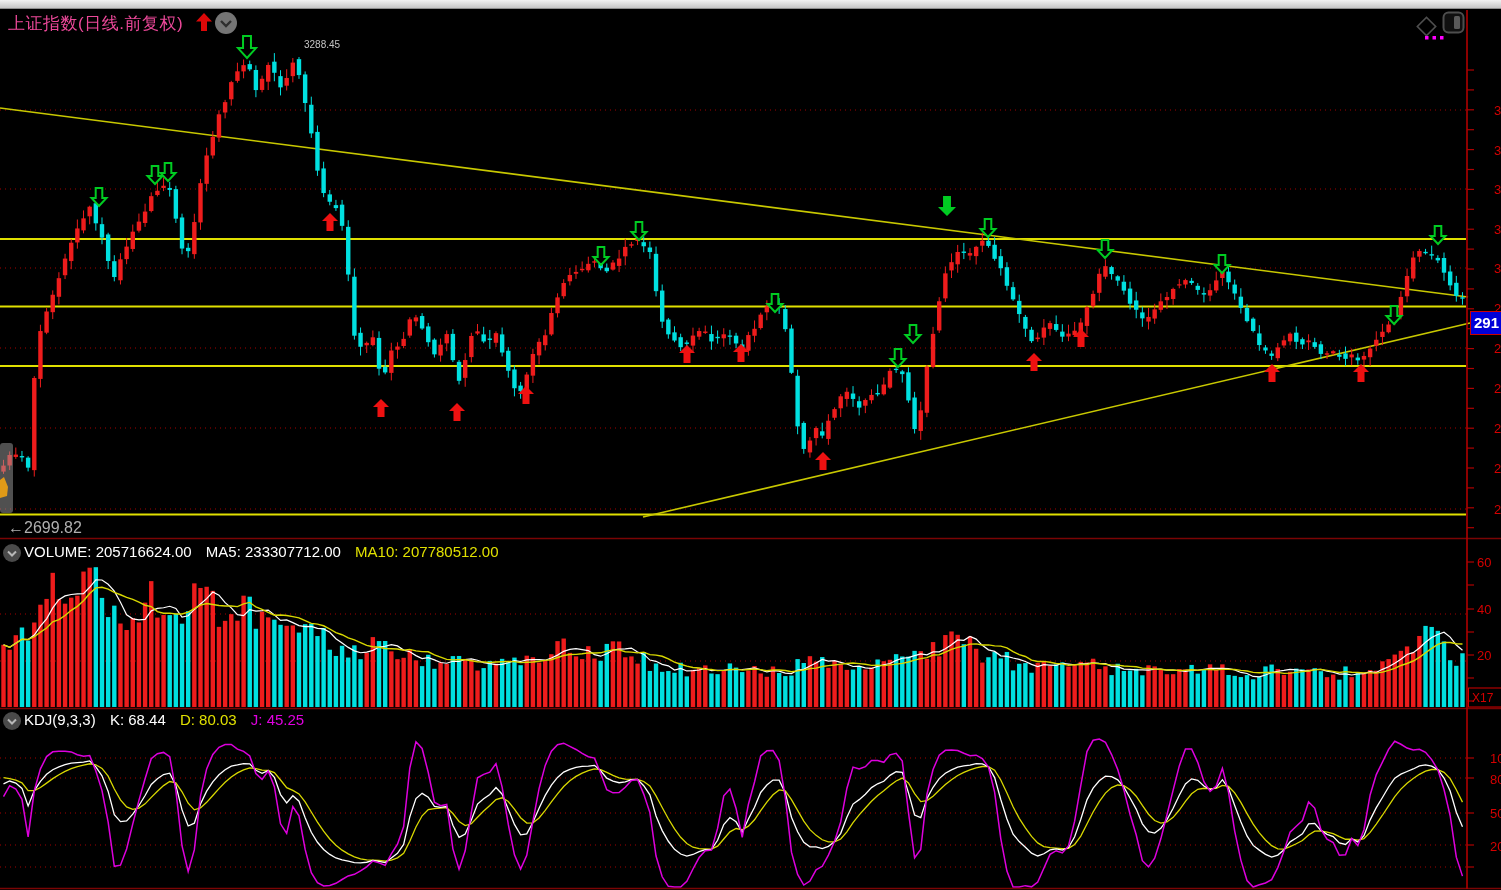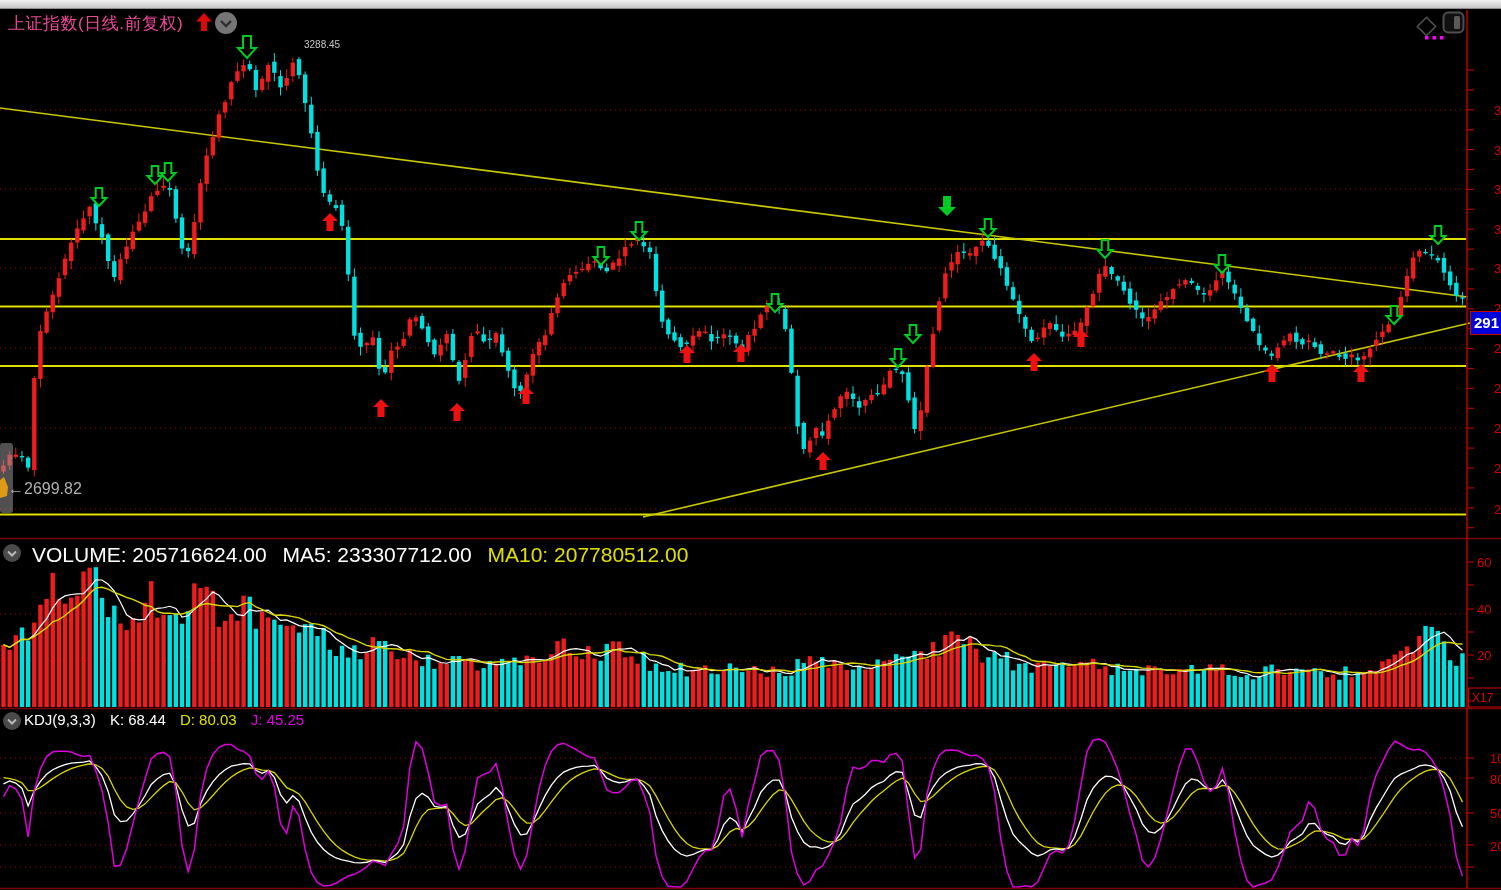--- a/index.html
+++ b/index.html
@@ -4,22 +4,22 @@
 <style>
   html,body{margin:0;padding:0;background:#000;}
   #screen{position:relative;width:1501px;height:890px;background:#000;overflow:hidden;
           font-family:"Liberation Sans",sans-serif;}
   #topstrip{position:absolute;left:0;top:0;width:1501px;height:9px;
             background:linear-gradient(#f2f2f2,#c6c6c6);border-bottom:1px solid #8e8e8e;box-sizing:border-box;}
   svg{position:absolute;left:0;top:0;}
   .ovl{position:absolute;z-index:5;white-space:nowrap;}
   #title{left:8px;top:12px;color:#ec4899;font-size:17px;letter-spacing:.5px;}
   #peakLbl{left:256px;top:39px;color:#c4c4c4;font-size:10px;margin-left:48px;}
-  #lowLbl{left:8px;top:480px;color:#b0b0b0;font-size:16px;}
-  #volHdr{left:32px;top:543px;font-size:21px;}
+  #lowLbl{left:8px;top:519px;color:#b0b0b0;font-size:16px;}
+  #volHdr{left:24px;top:543px;font-size:15px;}
   #kdjHdr{left:24px;top:711px;font-size:15px;text-decoration:underline;}
   .hw{color:#ffffff;margin-right:10px;}
   .hy{color:#e0e000;margin-right:10px;}
   .hm{color:#e000e0;margin-right:10px;}
   #tag291{left:1470px;top:311px;width:31px;height:22px;background:#0000d8;border:1px solid #cc0000;
           color:#fff;font-size:15px;font-weight:bold;text-align:left;padding-left:3px;line-height:22px;}
   .icon{position:absolute;z-index:6;}
 </style>
 </head>
 <body>

